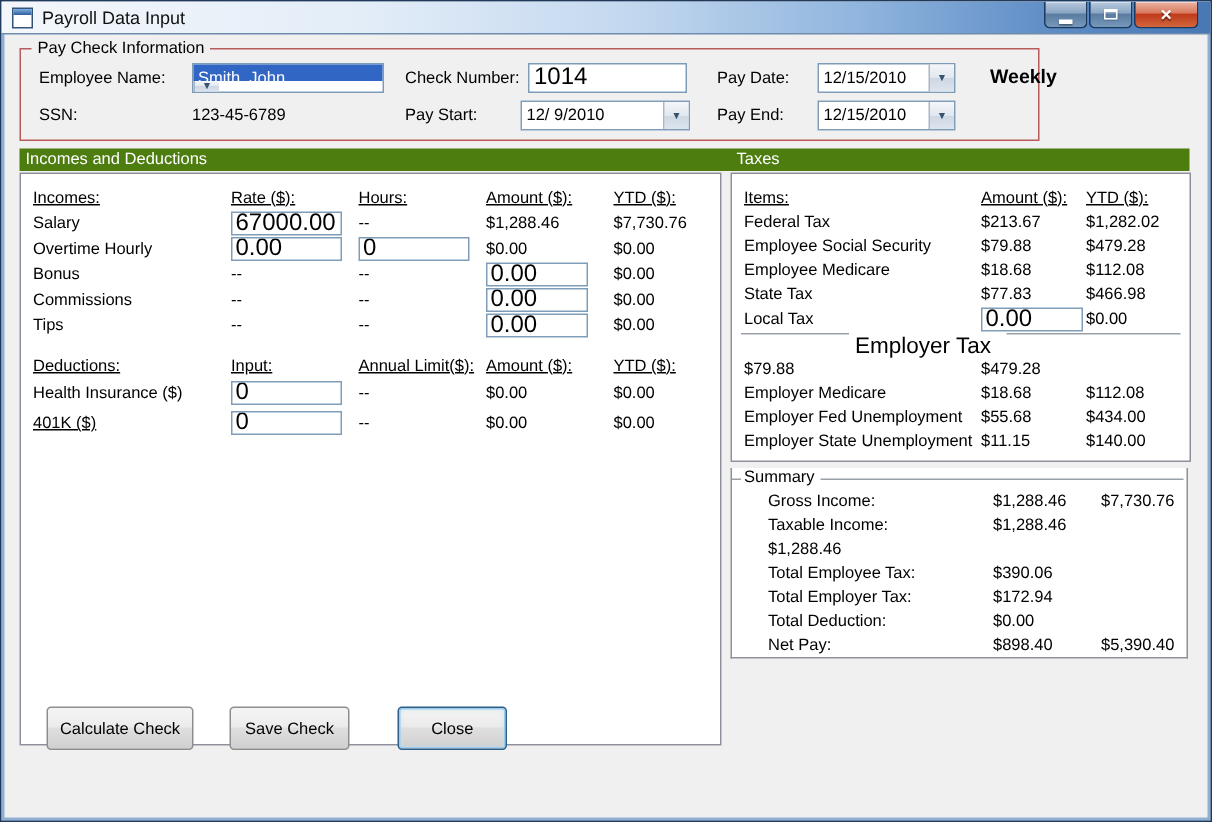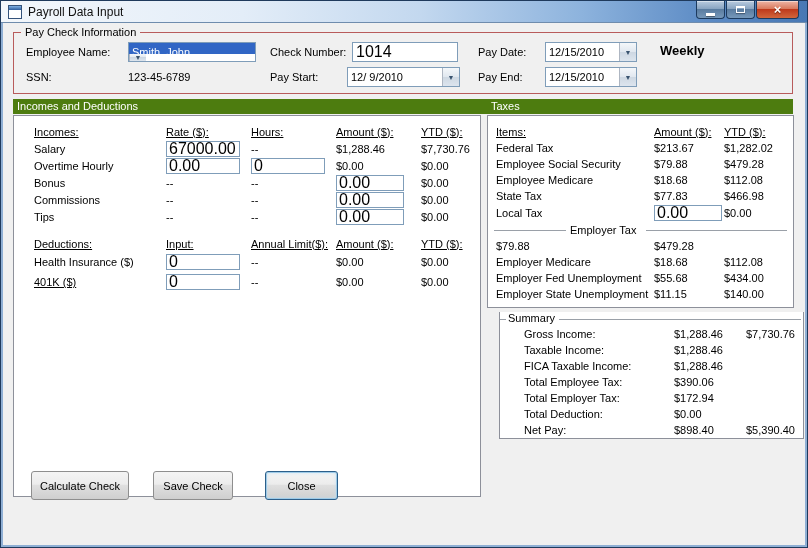--- a/index.html
+++ b/index.html
@@ -46,21 +46,21 @@
   }
   .btn-x {
     width: 43px;
     background: linear-gradient(180deg, #edb5a6 0%, #d97a5e 45%, #bf3a1c 50%, #d2663c 100%);
   }
   .glyph-min { width: 9px; height: 3px; background: #fff; margin-top: 9px; box-shadow: 0 1px 1px rgba(0,0,0,.4); }
   .glyph-max { width: 9px; height: 7px; border: 1px solid #fff; border-top: 2px solid #fff; box-shadow: 0 1px 1px rgba(0,0,0,.3); }
   .glyph-x { color: #fff; font-size: 13px; font-weight: bold; line-height: 16px; text-shadow: 0 1px 1px rgba(0,0,0,.45); }
   
   .paycheck {
-    position: absolute; left: 12px; top: 31px; width: 780px; height: 62px;
+    position: absolute; left: 12px; top: 31px; width: 680px; height: 62px;
     border: 1px solid #b85b5b;
   }
   .paycheck-title {
     position: absolute; top: -7px; left: 7px;
     background: #f0f0f0; padding: 0 4px; font-size: 11px; color: #000;
   }
   .lbl { position: absolute; font-size: 11px; color: #000; line-height: 14px; }
   .bold-lbl { font-weight: bold; font-size: 13px; }
   .tb {
     border: 1px solid #7f9db9; background: #fff;
@@ -83,44 +83,44 @@
   .section-bar {
     position: absolute; left: 12px; top: 98px; width: 780px; height: 15px;
     background: #4d7c0f; color: #fff; font-size: 11px; line-height: 15px;
   }
   .section-bar .s1 { position: absolute; left: 4px; }
   .section-bar .s2 { position: absolute; left: 478px; }
   
   .panel {
     position: absolute; background: #fff; border: 1px solid #8d909a;
   }
-  .lp { left: 12px; top: 114px; width: 468px; height: 382px; padding-top: 7px; padding-left: 12px; }
+  .lp { left: 12px; top: 114px; width: 468px; height: 382px; padding-top: 7px; }
   .tp { left: 486px; top: 114px; width: 307px; height: 193px; padding-top: 7px; }
-  .sp { left: 498px; top: 311px; width: 305px; height: 127px; }
+  .sp { left: 486px; top: 311px; width: 305px; height: 127px; }
   .row5 {
     display: grid; grid-template-columns: 132px 85px 85px 85px 1fr;
     align-items: center; padding-left: 8px; height: 17px; font-size: 11px;
   }
   .row5.tall { height: 20px; }
   .row3 {
     display: grid; grid-template-columns: 158px 70px 1fr;
     align-items: center; padding-left: 8px; height: 16px; font-size: 11px;
   }
   .row3.hdr { height: 17px; }
   .row3.tall { height: 18px; }
   .rowS {
     display: grid; grid-template-columns: 150px 72px 1fr;
     align-items: center; padding-left: 24px; height: 16px; font-size: 11px;
   }
   .u { text-decoration: underline; }
   .gap10 { height: 10px; }
   .cell-input { width: 74px; height: 16px; padding: 0 2px; }
   .cell-input.narrow { width: 68px; }
   .divider-row {
-    display: flex; align-items: center; height: 16px; font-size: 11px; padding: 0 6px;
+    display: flex; height: 16px; font-size: 15px; padding: 0 6px;
   }
   .divider-row::before { content: ""; flex: 0 0 72px; border-top: 1px solid #9aa0a8; }
   .divider-row::after  { content: ""; flex: 1; border-top: 1px solid #9aa0a8; margin-left: 6px; }
   .divider-row .dtxt { padding: 0 4px; }
   .legend-row {
     display: flex; align-items: center; height: 14px; font-size: 11px; padding: 0 0 0 0;
   }
   .legend-row::before { content: ""; flex: 0 0 6px; border-top: 1px solid #9aa0a8; }
   .legend-row::after  { content: ""; flex: 1; border-top: 1px solid #9aa0a8; margin-right: 2px; }
   .legend-row .ltxt { padding: 0 4px 0 2px; margin-top: -2px; }
@@ -344,21 +344,20 @@
       <span>Gross Income:</span>
       <span>$1,288.46</span>
       <span>$7,730.76</span>
     </div>
     <div class="rowS">
       <span>Taxable Income:</span>
       <span>$1,288.46</span>
       <span></span>
     </div>
     <div class="rowS">
-      <span>FICA Taxable Income:</span>
       <span>$1,288.46</span>
       <span></span>
     </div>
     <div class="rowS">
       <span>Total Employee Tax:</span>
       <span>$390.06</span>
       <span></span>
     </div>
     <div class="rowS">
       <span>Total Employer Tax:</span>

